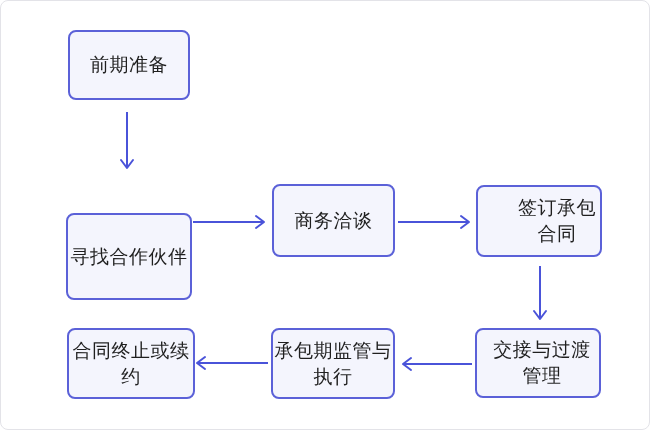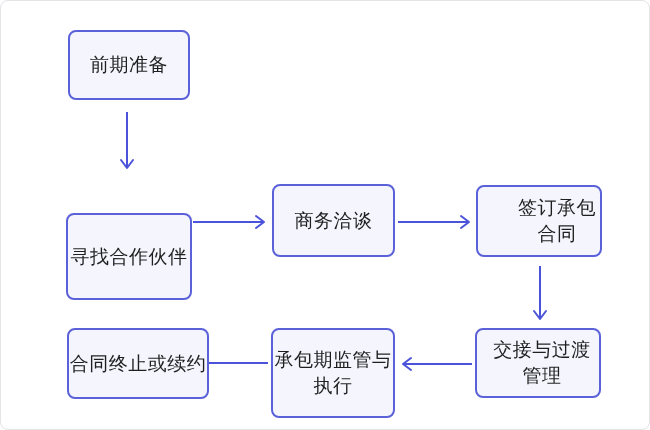--- a/index.html
+++ b/index.html
@@ -37,22 +37,22 @@
     align-items: center;
     justify-content: center;
     text-align: center;
     letter-spacing: 0.5px;
   }
   #n1 { left: 68px;  top: 30px;  width: 122px; height: 70px; }
   #n2 { left: 66px;  top: 185px; width: 126px; height: 87px; margin-top: 28px; }
   #n3 { left: 272px; top: 184px; width: 123px; height: 73px; }
   #n4 { left: 476px; top: 185px; width: 126px; height: 72px; padding-left: 36px; }
   #n5 { left: 475px; top: 328px; width: 126px; height: 70px; padding-left: 8px; }
-  #n6 { left: 271px; top: 328px; width: 124px; height: 90px; }
-  #n7 { left: 67px;  top: 328px; width: 142px; height: 71px; }
+  #n6 { left: 271px; top: 328px; width: 124px; height: 71px; }
+  #n7 { left: 67px;  top: 328px; width: 128px; height: 71px; }
   svg.arrows {
     position: absolute;
     inset: 0;
     width: 650px;
     height: 430px;
     pointer-events: none;
   }
 </style>
 </head>
 <body>

